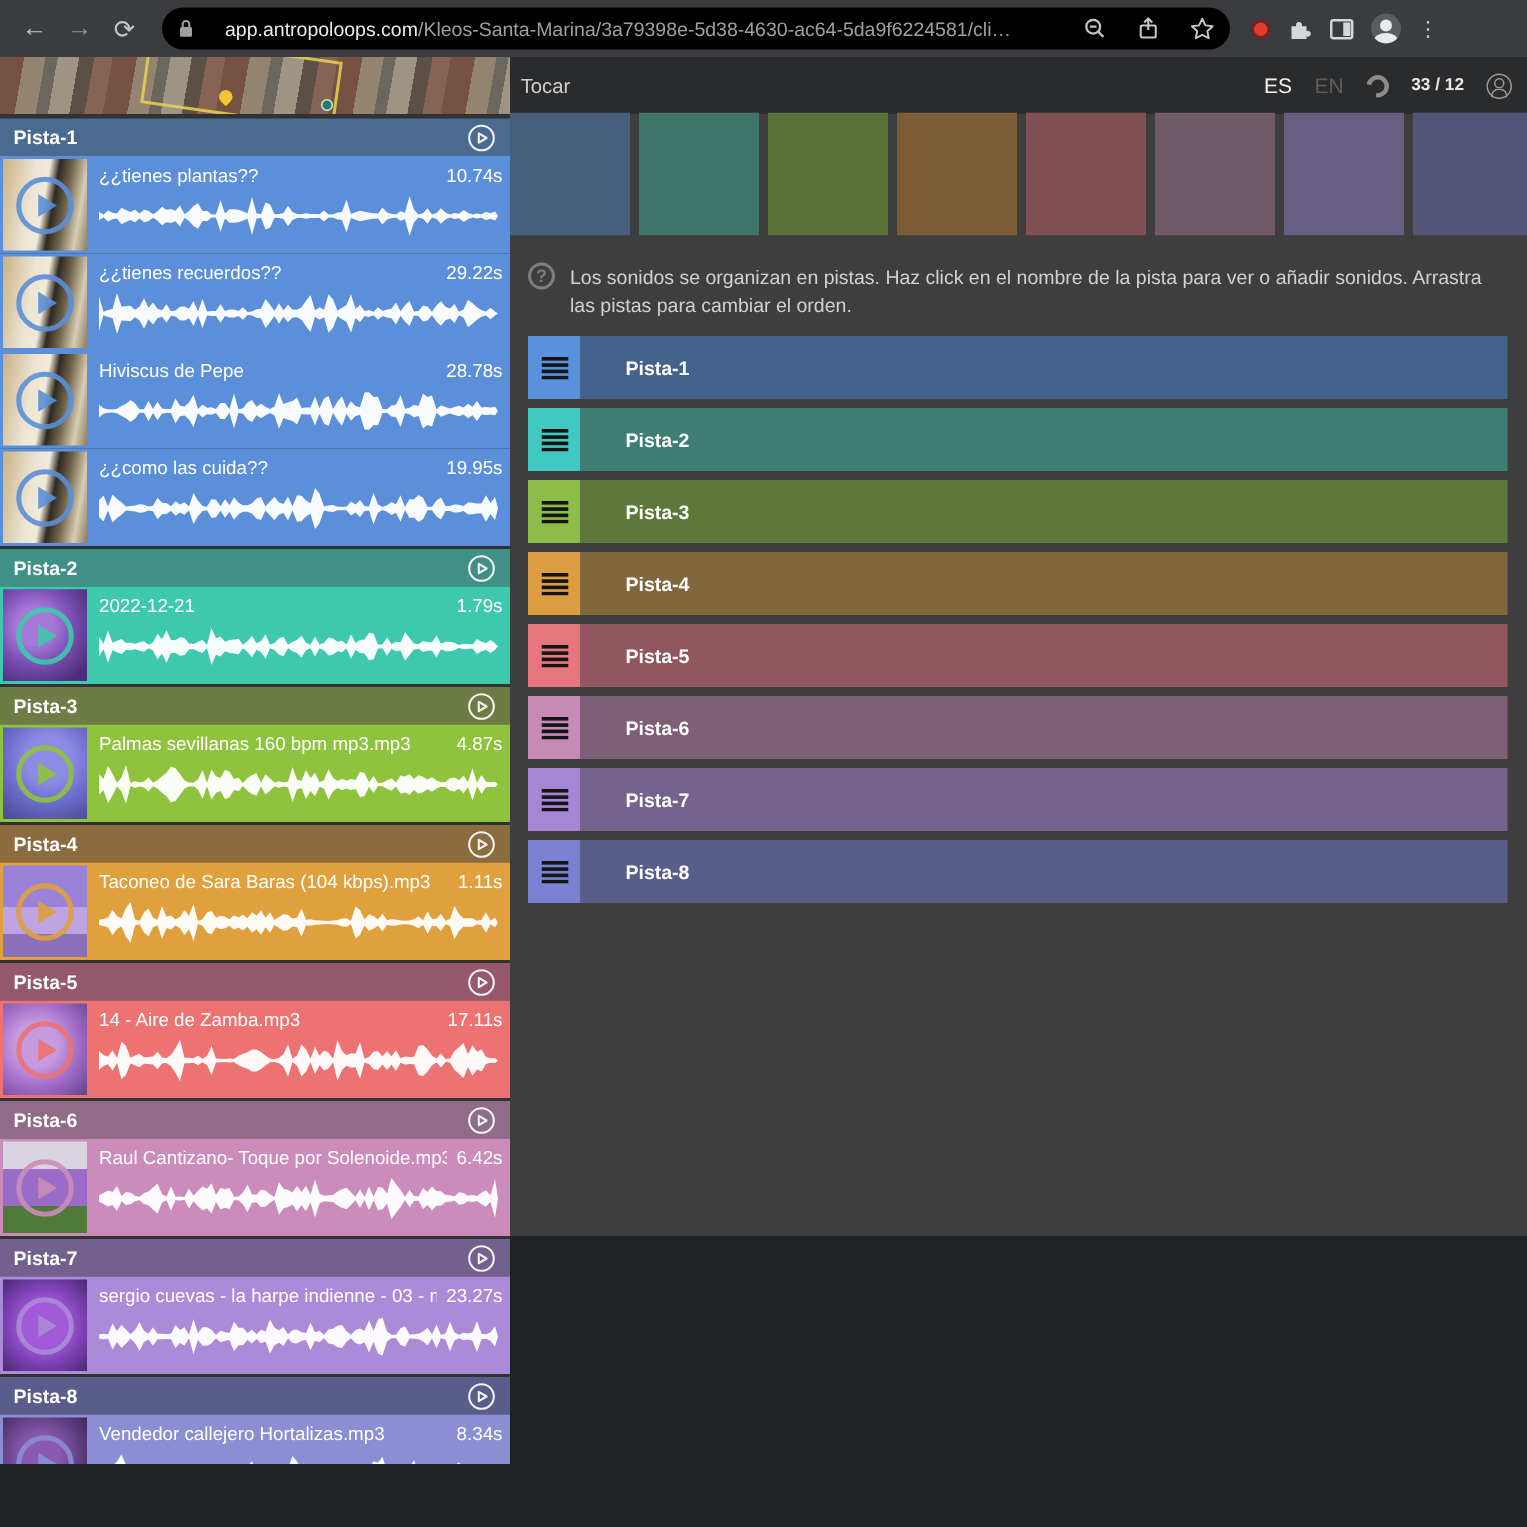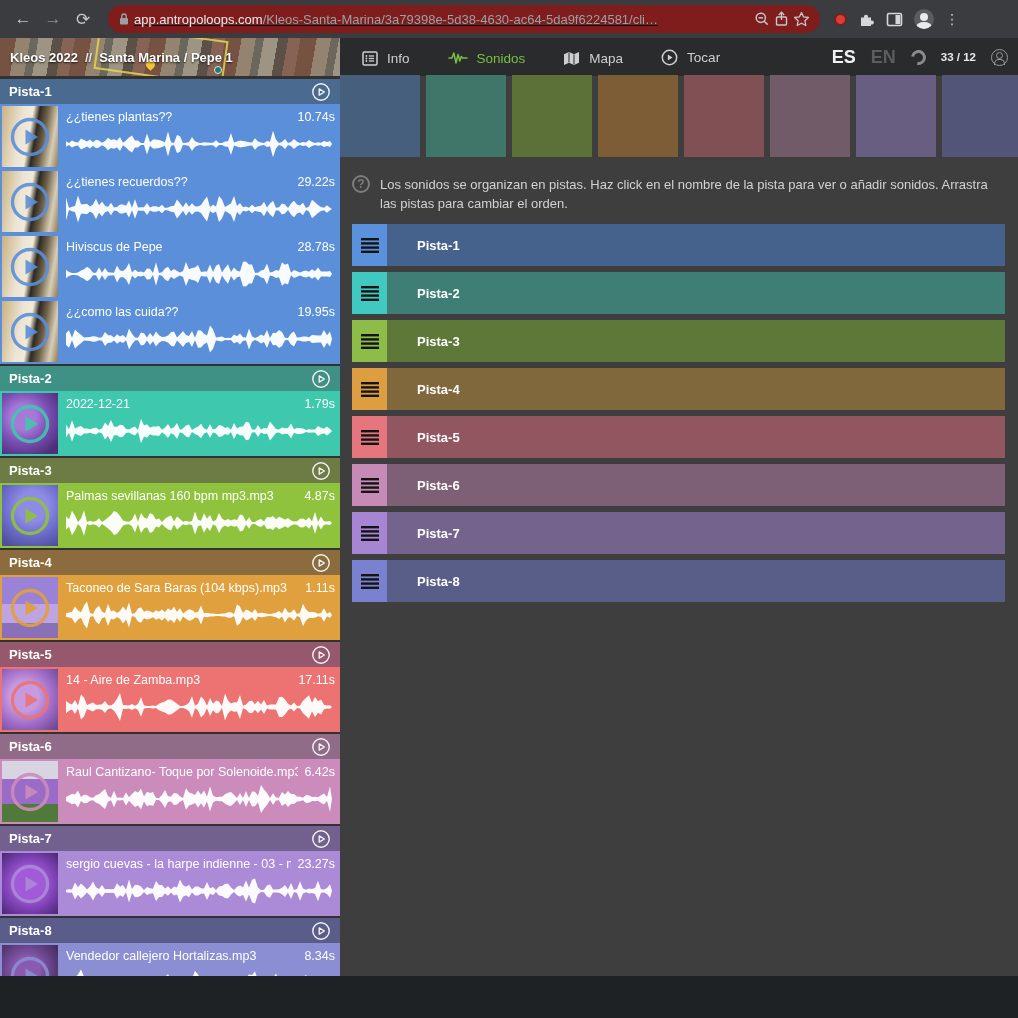--- a/index.html
+++ b/index.html
@@ -19,22 +19,22 @@
   .tab-title { color:#e4e6e9; font-size:12.5px; flex:1; white-space:nowrap; overflow:hidden; }
   .tab-close { color:#9aa0a6; font-size:15px; cursor:default; }
   .newtab { position:absolute; left:330px; top:13px; color:#9aa0a6; font-size:19px; line-height:19px; }
   .tab-chevron { position:absolute; right:14px; top:18px; }
   .tab-chevron svg { stroke:#c9cbce; stroke-width:1.8; fill:none; }
 
   
   .toolbar { height:38px; background:#3a3c40; display:flex; align-items:center; padding:0 10px; gap:4px; }
   .navbtn { width:26px; text-align:center; font-size:17px; color:#c4c6c9; }
   .navbtn.fwd { color:#8d9094; }
-  .omnibox { flex:0 0 auto; width:712px; height:28px; margin-left:8px; background:#7f1d1d; border-radius:14px;
-             display:flex; align-items:center; padding:0 10px; gap:4px;text-decoration:underline; }
+  .omnibox { flex:0 0 auto; width:712px; height:28px; margin-left:8px; background:#000000; border-radius:14px;
+             display:flex; align-items:center; padding:0 10px; gap:20px; }
   .url { font-size:13px; color:#9aa0a6; white-space:nowrap; overflow:hidden; text-overflow:ellipsis; flex:1; }
   .url b { color:#e8eaed; font-weight:normal; }
   .obx-ic { flex:0 0 auto; display:flex; }
   .ext-area { display:flex; align-items:center; gap:11px; margin-left:10px; }
   .rec-dot { width:13px; height:13px; border-radius:50%; background:#e23b30; border:2.5px solid #6d2522; }
   .avatar { width:20px; height:20px; border-radius:50%; background:#595d61; position:relative; overflow:hidden; }
   .avatar:before{ content:""; position:absolute; left:6px; top:4px; width:8px; height:8px; border-radius:50%; background:#e8eaed;}
   .avatar:after{ content:""; position:absolute; left:2px; top:13px; width:16px; height:10px; border-radius:50%; background:#e8eaed;}
   .kebab { color:#c9cbce; font-size:14px; letter-spacing:0; line-height:5px; width:6px; }
 
@@ -49,30 +49,30 @@
   .map-pin { position:absolute; left:146px; top:22px; width:9px; height:9px; border-radius:50% 50% 50% 0; background:#f5c433; transform:rotate(-45deg); }
   .map-dot { position:absolute; left:214px; top:28px; width:8px; height:8px; border-radius:50%; background:#1f7d6e; border:1.5px solid #d9e8e4; }
   .crumbs { position:relative; z-index:2; display:flex; align-items:center; gap:7px; padding-left:10px; width:340px;
             color:#fff; font-size:13px; font-weight:bold; text-shadow:0 1px 2px rgba(0,0,0,.8); }
   .crumb-sep { font-weight:bold; color:#e3e3e3; }
   .nav-items { display:flex; align-items:flex-end; gap:38px; margin-left:22px; }
   .nav-item { display:flex; align-items:center; gap:9px; font-size:13.5px; color:#cfcfcf; }
   .nav-item svg { display:block; }
   .nav-item.active { color:#77c043; }
   .hdr-right { position:absolute; right:10px; display:flex; align-items:center; gap:15px; }
-  .lang { font-size:18px; font-weight:bold; }
+  .lang { font-size:14px; font-weight:normal; }
   .lang.es { color:#f2f2f2; } .lang.en { color:#5d5d5d; }
   .spinner { width:15px; height:15px; border-radius:50%; border:3px solid #8b8b8b; border-left-color:transparent; transform:rotate(-35deg); }
   .counter { color:#e8e8e8; font-size:11.5px; font-weight:bold; }
   .account { width:17px; height:17px; border-radius:50%; border:1.6px solid #9a9a9a; position:relative; }
   .account:before { content:""; position:absolute; left:4.2px; top:2.5px; width:5px; height:5px; border-radius:50%; border:1.4px solid #9a9a9a; }
   .account:after { content:""; position:absolute; left:2.2px; top:9px; width:9px; height:5px; border-radius:5px 5px 0 0; border:1.4px solid #9a9a9a; border-bottom:none; }
 
   
-  .content { position:relative; height:900px; background:#3e3e3e; }
+  .content { position:relative; height:748px; background:#3e3e3e; }
 
   
   .sidebar { position:absolute; left:0; top:0; width:340px; height:900px; background:#323232; overflow:hidden; padding-top:3px; }
   .track { margin-bottom:2px; }
   .t-head { height:25px; background:var(--header); display:flex; align-items:center; padding:0 9px; }
   .t-name { color:#fff; font-size:13px; font-weight:bold; flex:1; }
   .t-play { width:20px; height:20px; }
   .t-play circle { fill:none; stroke:#f2f2f2; stroke-width:1.4; }
   .t-play path { fill:none; stroke:#f2f2f2; stroke-width:1.4; stroke-linejoin:round; }
   .sound { height:65px; background:var(--accent); display:flex; }
@@ -156,25 +156,20 @@
       <span class="avatar"></span>
       <span class="kebab">⋮</span>
     </div>
   </div>
 
   <div class="app-header">
     <div class="map-strip">
       <span class="map-poly"></span>
       <span class="map-pin"></span>
       <span class="map-dot"></span>
-    </div>
-    <div class="crumbs">
-      <span>Kleos 2022</span>
-      <span class="crumb-sep">//</span>
-      <span>Santa Marina / Pepe 1</span>
     </div>
     <div class="nav-items">
       <span class="nav-item">
         <svg class="ic" width="16" height="15" viewBox="0 0 16 15">
           <rect x="1" y="1" width="14" height="13" rx="1.5" fill="none" stroke="#cfcfcf" stroke-width="1.5"></rect>
           <circle cx="4.4" cy="5" r="0.9" fill="#cfcfcf"></circle>
             <circle cx="4.4" cy="7.5" r="0.9" fill="#cfcfcf"></circle>
             <circle cx="4.4" cy="10" r="0.9" fill="#cfcfcf"></circle>
           <line x1="6.8" y1="5" x2="12" y2="5" stroke="#cfcfcf" stroke-width="1.3"></line>
           <line x1="6.8" y1="7.5" x2="12" y2="7.5" stroke="#cfcfcf" stroke-width="1.3"></line>

